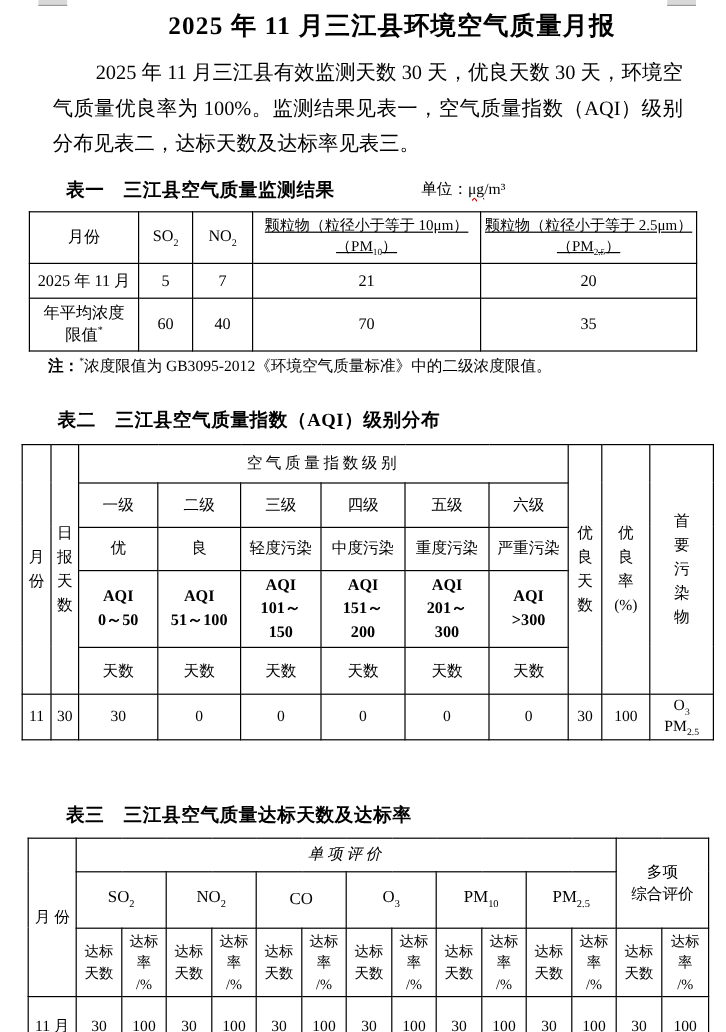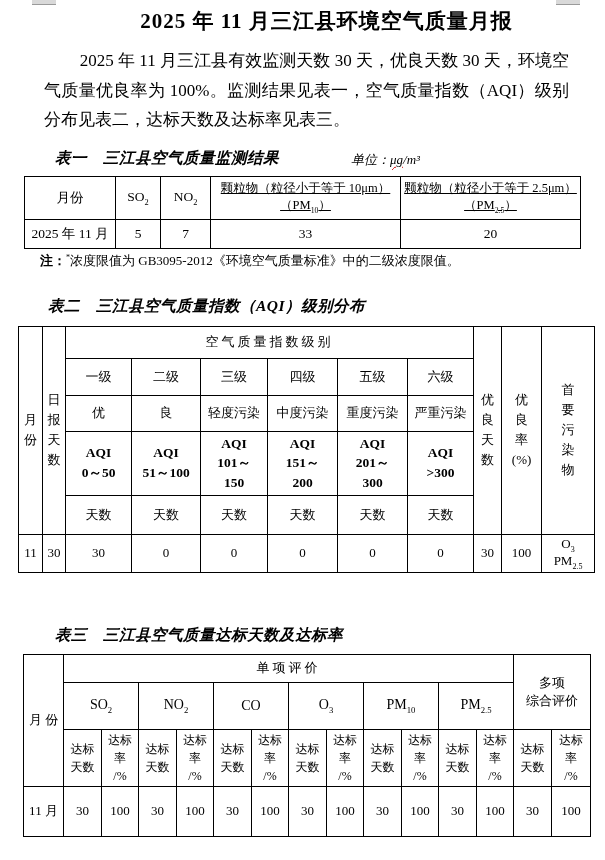--- a/index.html
+++ b/index.html
@@ -12,21 +12,21 @@
   .top-mark { position:absolute; top:0; height:5px; width:24px;
     background:#d9d9d9; border-bottom:1px solid #9a9a9a; }
   .top-mark.left { left:32px; }
   .top-mark.right { left:556px; }
 
   .doc-title { margin-top:7px; text-align:center; font-size:21px; font-weight:bold; letter-spacing:1px;padding-left:48px; }
 
   .intro { margin:11px 36px 0 44px; width:525px; font-size:17px; line-height:29.5px;
     text-indent:2.1em; text-align:justify; }
 
-  .caption-row { display:flex; align-items:flex-end; margin:13px 0 0 55px;font-style:italic; }
+  .caption-row { display:flex; align-items:center; margin:13px 0 0 55px; }
   .tbl-caption { font-weight:bold; font-size:15.5px; letter-spacing:0.5px; }
   .unit { margin-left:72px; font-size:13px; }
   .unit .ug { text-decoration-line:underline; text-decoration-style:wavy;
     text-decoration-color:#c00; text-decoration-thickness:1px; text-underline-offset:2px; }
 
   table { border-collapse:collapse; table-layout:fixed; border:1.5px solid #000; }
   td { border:1px solid #000; text-align:center; vertical-align:middle;
     font-size:13px; padding:1px 2px; overflow:hidden; }
   sub { font-size:0.62em; } sup { font-size:0.62em; }
 
@@ -45,21 +45,21 @@
   .t2 .vtx { font-size:13px; line-height:1.55; }
   .t2 .ls2 { letter-spacing:3px; }
   .t2 .aqi td { font-weight:bold; font-size:13.5px; line-height:1.45; }
 
   .cap3 { margin:52px 0 0 55px; }
   .t3 { margin:8px 0 0 23px; width:567px; }
   .t3 tr.ra { height:28px; } .t3 tr.rb { height:47px; } .t3 tr.rc { height:57px; }
   .t3 tr.rdata { height:50px; }
   .t3 .sub { font-size:12px; line-height:1.5; }
   .t3 .pol { font-size:14px; }
-  .t3 .ls2 { letter-spacing:3px; }
+  .t3 .ls2 { letter-spacing:3px;font-style:italic; }
 </style>
 </head>
 <body>
 
 <div class="top-mark left"></div>
 <div class="top-mark right"></div>
 
 <div class="doc-title">2025 年 11 月三江县环境空气质量月报</div>
 
 <p class="intro">2025 年 11 月三江县有效监测天数 30 天，优良天数 30 天，环境空气质量优良率为 100%。监测结果见表一，空气质量指数（AQI）级别分布见表二，达标天数及达标率见表三。</p>
@@ -82,22 +82,29 @@
     <td>月份</td>
     <td>SO<sub>2</sub></td>
     <td>NO<sub>2</sub></td>
     <td class="small">颗粒物（粒径小于等于 10μm）<br>（PM<sub>10</sub>）</td>
     <td class="small">颗粒物（粒径小于等于 2.5μm）<br>（PM<sub>2.5</sub>）</td>
   </tr>
   <tr class="d1">
     <td>2025 年 11 月</td>
     <td>5</td>
     <td>7</td>
-    <td>33</td>
+    <td>21</td>
     <td>20</td>
+  </tr>
+  <tr class="d2">
+    <td>年平均浓度<br>限值<sup>*</sup></td>
+    <td>60</td>
+    <td>40</td>
+    <td>70</td>
+    <td>35</td>
   </tr>
 </tbody>
   </table>
 
 <div class="note"><b>注：</b><span><sup>*</sup>浓度限值为 GB3095-2012《环境空气质量标准》中的二级浓度限值。</span></div>
 
 <div class="caption-row cap2">
   <span class="tbl-caption">表二　三江县空气质量指数（AQI）级别分布</span>
 </div>
 

